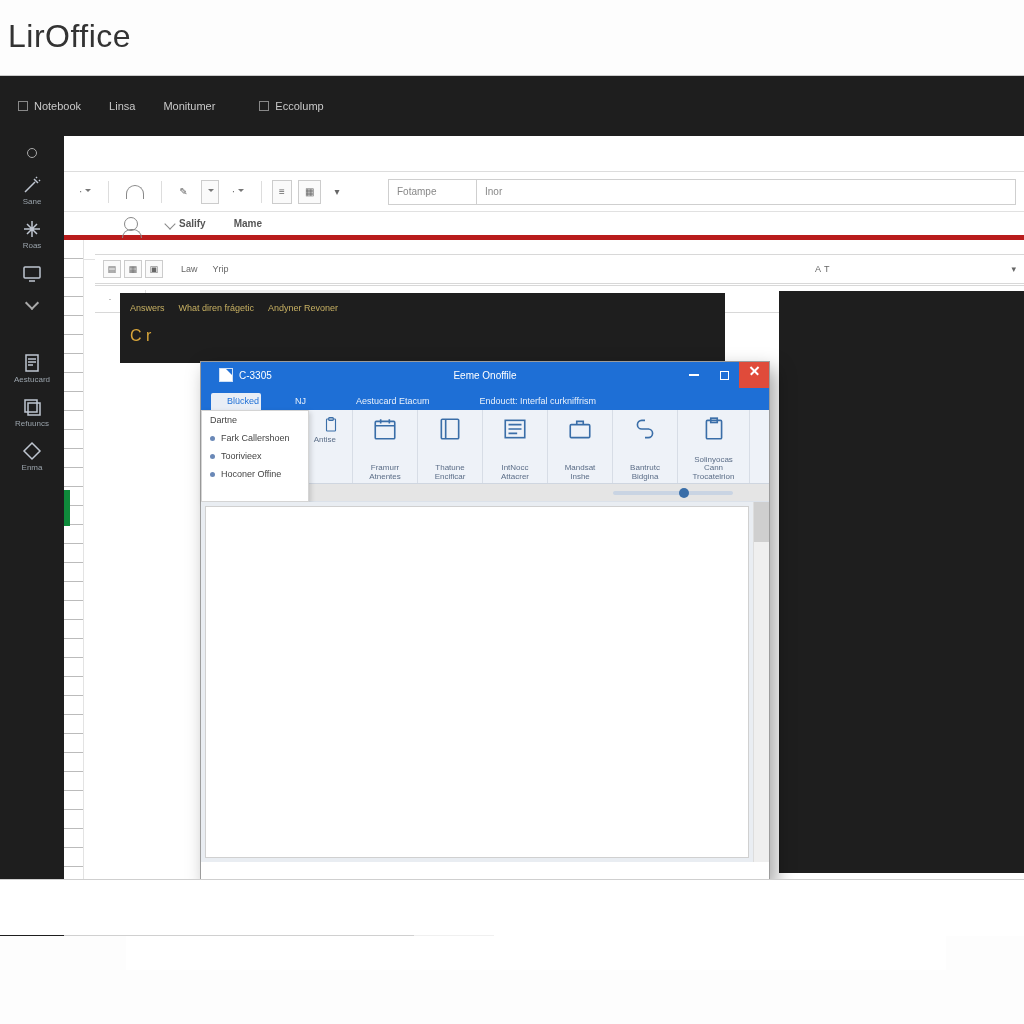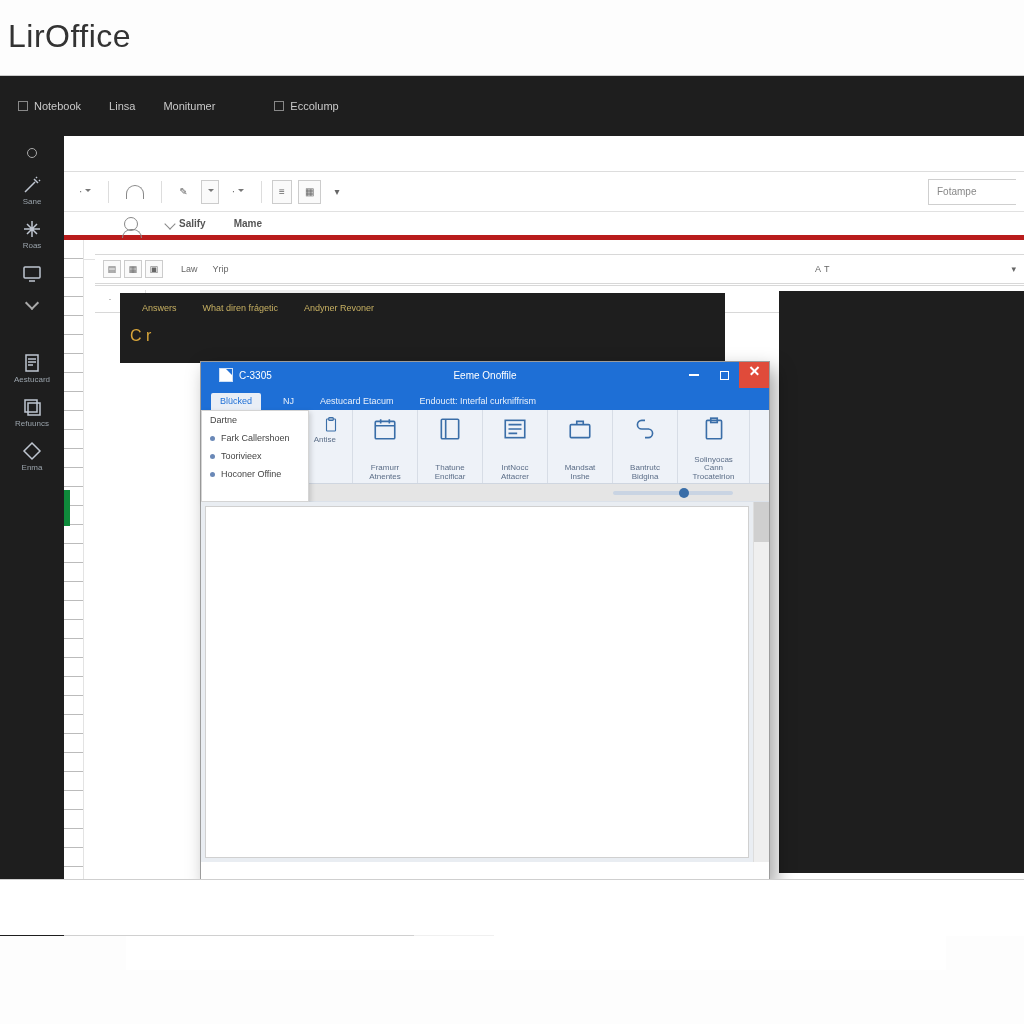--- a/index.html
+++ b/index.html
@@ -80,21 +80,21 @@
   }
 
   
   .darkoverlay{
     position:absolute; right:0; top:215px; width:245px; height:582px; background:#1e1e1e;
   }
   .dark-top{
     position:absolute; left:120px; top:217px; width:605px; height:70px; background:#1e1e1e;
   }
   .dark-top .gmenu{ position:absolute; left:10px; top:10px; display:flex; gap:14px; font-size:9px; color:#c7b062;}
-  .dark-top .gmenu span{cursor:pointer;margin-left:12px;}
+  .dark-top .gmenu span{cursor:pointer;}
   .grot{ position:absolute; left:10px; top:34px; font-size:16px; color:#d9a63a; font-weight:500;}
 
   
   .word {
     position:absolute; left:200px; top:285px; width:570px; height:520px;
     background:#fff; box-shadow: 6px 8px 18px rgba(0,0,0,0.35);
     border:1px solid #9c9c9c;
   }
   .word-title{
     height:26px; background:#1e6fd6; color:#fff; font-size:10px;
@@ -111,21 +111,21 @@
   .winbtn .x::before,.winbtn .x::after{content:"";position:absolute;width:11px;height:1.5px;background:#fff;}
   .winbtn .x{position:relative;width:11px;height:11px;}
   .winbtn .x::before{transform:rotate(45deg);} .winbtn .x::after{transform:rotate(-45deg);}
   .wdoc-ico{ width:14px;height:14px;background:#fff;border:1px solid #cfe0f5; position:relative;}
   .wdoc-ico::after{content:"";position:absolute;right:0;top:0;border:3px solid #1e6fd6;border-left-color:transparent;border-bottom-color:transparent;}
 
   .word-tabs{
     height:22px; background:#1e6fd6; color:#e8f0fb; font-size:9px;
     display:flex; align-items:flex-end; gap:18px; padding:0 10px;
   }
-  .word-tabs .wtab{ padding:3px 4px 4px; cursor:pointer;}
+  .word-tabs .wtab{ padding:3px 16px 4px; cursor:pointer;}
   .word-tabs .wtab.home{ background:#e9eef6; color:#1e6fd6; border-top-left-radius:2px; border-top-right-radius:2px; width:50px; text-align:center;}
   .word-ribbon-subtabs{
     height:18px; background:#f3f6fa; border-bottom:1px solid #d7dde6; font-size:9px; color:#4a6; color:#556;
     display:flex; align-items:center; gap:20px; padding-left:12px;
   }
   .word-ribbon-subtabs span{cursor:pointer; color:#3a6ea8;}
 
   .word-sidemenu{
     position:absolute; left:0; top:48px; width:108px; height:92px; background:#fff;
     border:1px solid #d4d4d4; box-shadow:2px 2px 5px rgba(0,0,0,.15);
@@ -196,21 +196,21 @@
     <div class="item">
       <span class="ticon"></span>
       <span>Notebook</span>
     </div>
     <div class="item">
       <span>Linsa</span>
     </div>
     <div class="item">
       <span>Monitumer</span>
     </div>
-    <div class="item" style="margin-left:31px">
+    <div class="item" style="margin-left:16px">
       <span class="ticon"></span>
       <span>Eccolump</span>
     </div>
   </div>
 
   <div class="sidebar">
     <div class="sb">
         <span class="sicon">
           <span class="circ"></span>
         </span>
@@ -281,20 +281,21 @@
       <span class="wr-sep"></span>
       <span class="wr-tbtn">✎</span>
       <span class="wr-tbtn box wr-drop" style="width:10px"></span>
       <span class="wr-tbtn wr-drop">·</span>
       <span class="wr-sep"></span>
       <span class="wr-tbtn box">≡</span>
       <span class="wr-tbtn box">▦</span>
       <span class="wr-tbtn">▾</span>
       <div class="wr-fields">
         <div class="wr-input font">Fotampe</div>
+        <div class="wr-input size">Inor</div>
       </div>
     </div>
     <div class="wr-subbar">
       <span class="sitm">
           <span class="person"></span>
         </span>
       <span class="sitm">
           <span class="tick2"></span>
           <span>Salify</span>
         </span>

